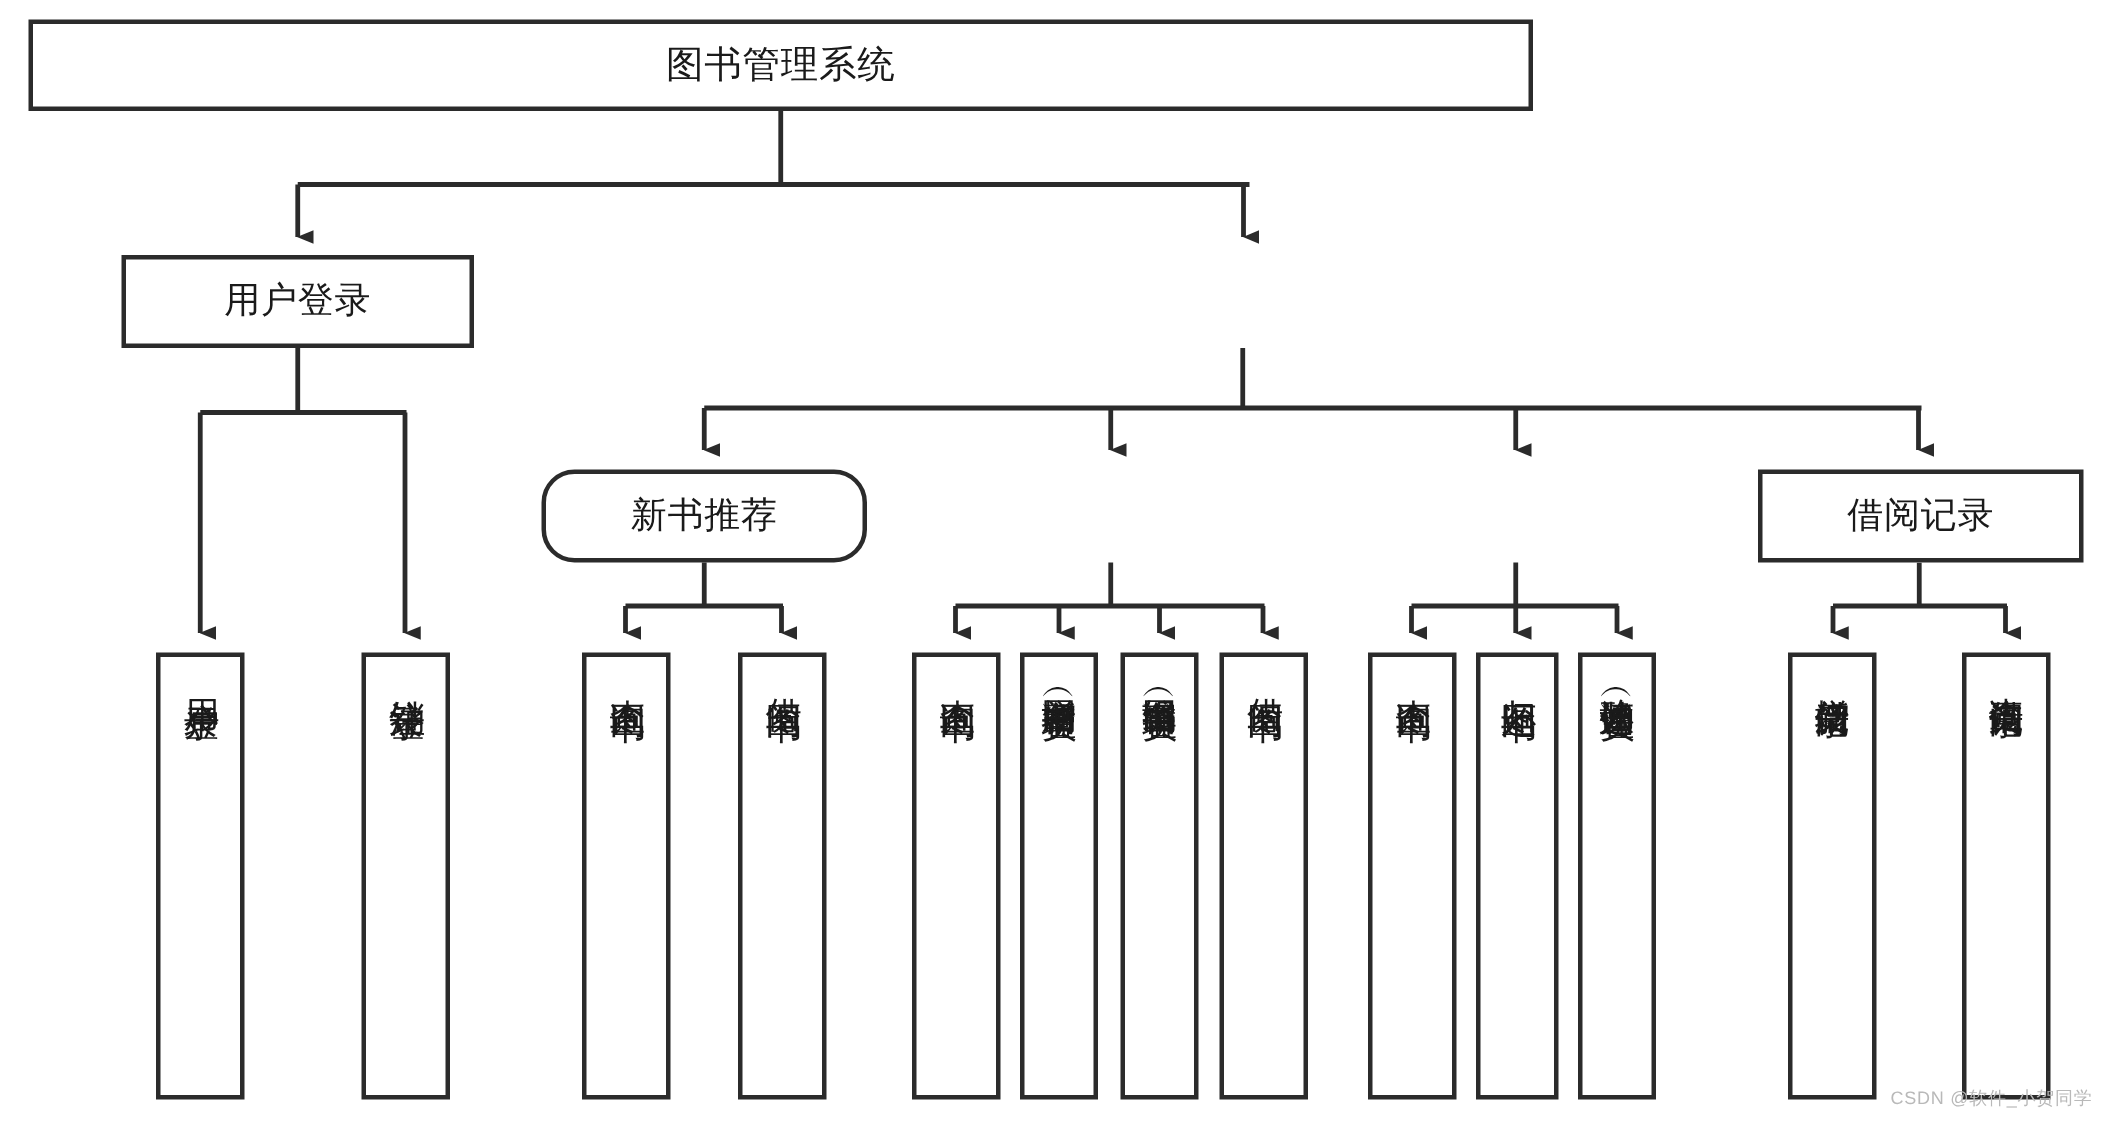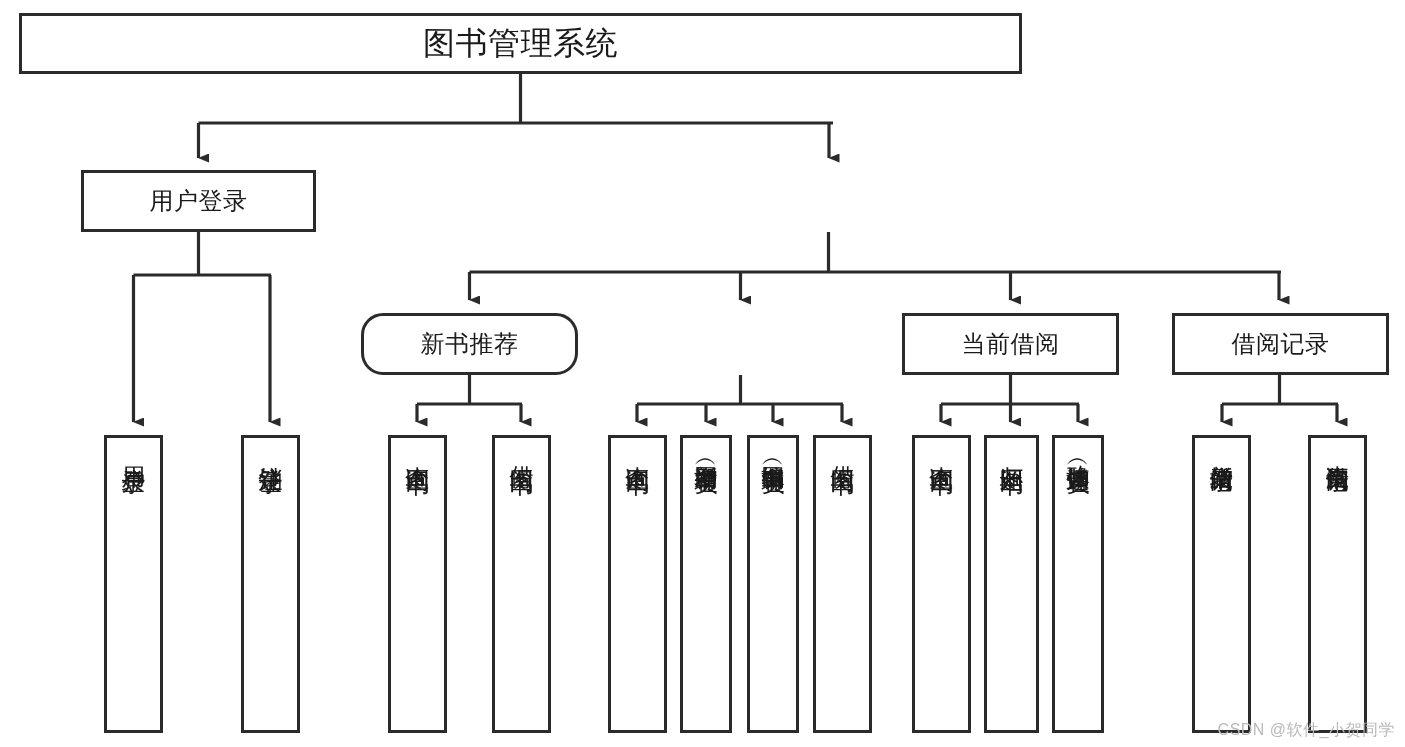--- a/index.html
+++ b/index.html
@@ -37,21 +37,21 @@
     letter-spacing: 0.5px;
     text-align: center;
     white-space: nowrap;
   }
 
   
   .node.horiz .label {
     font-size: 24px;
   }
   .node.root .label {
-    font-size: 32px;
+    font-size: 25px;
   }
 
   
   .node.vert {
     align-items: flex-start;
     justify-content: center;
     padding-top: 9px;
     border-width: 3px;
   }
   .node.vert .label {
@@ -75,21 +75,21 @@
     width: 1405px;
     height: 747px;
     pointer-events: none;
   }
 
   
   .watermark {
     position: absolute;
     right: 10px;
     bottom: 6px;
-    font-size: 16px;
+    font-size: 12px;
     color: #b9b9b9;
     letter-spacing: 0.5px;
     white-space: nowrap;
     font-family: "Liberation Sans", "DejaVu Sans", sans-serif;
   }
 </style>
 </head>
 <body>
 
 <div id="canvas">
@@ -151,23 +151,20 @@
   <div class="node horiz" style="left:81px; top:170px; width:235px; height:62px;">
     <span class="label">用户登录</span>
   </div>
 
 
   <div class="node horiz" style="left:361px; top:313px; width:217px; height:62px;border-radius:22px;">
     <span class="label">新书推荐</span>
   </div>
 
 
-  <div class="node horiz" style="left:902px; top:313px; width:217px; height:62px;">
-    <span class="label">当前借阅</span>
-  </div>
 
   <div class="node horiz" style="left:1172px; top:313px; width:217px; height:62px;">
     <span class="label">借阅记录</span>
   </div>
 
   <div class="node vert" style="left:104px; top:435px; width:59px; height:298px;">
     <span class="label">用户登录</span>
   </div>
 
   <div class="node vert" style="left:241px; top:435px; width:59px; height:298px;">

